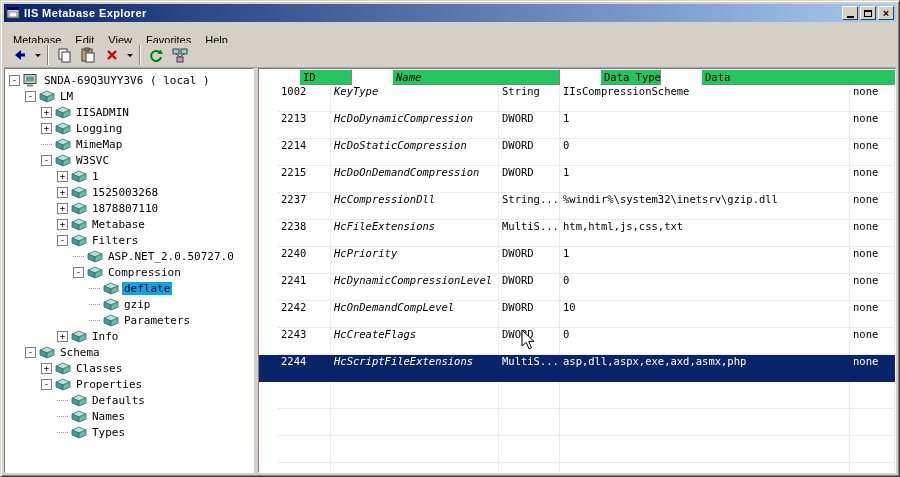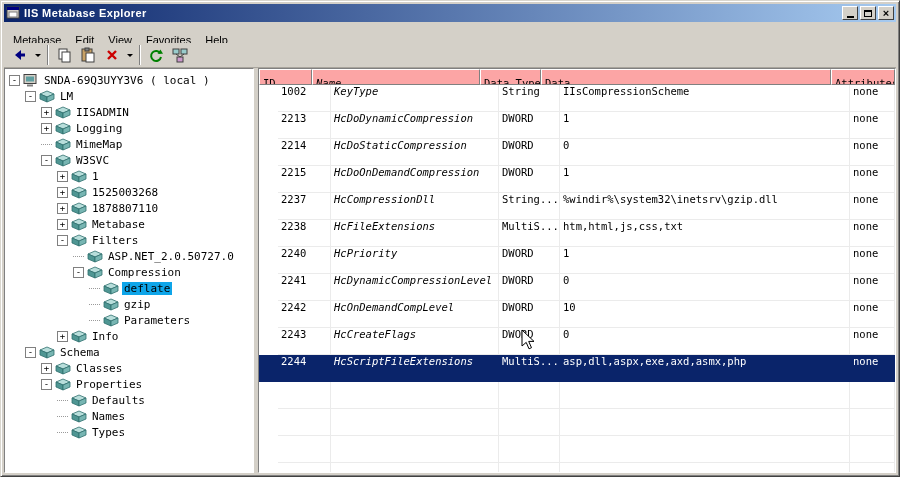--- a/index.html
+++ b/index.html
@@ -49,23 +49,23 @@
   .tree-row{height:16px;display:flex;align-items:center;white-space:nowrap;padding-left:4px;}
   .t-indent{flex:0 0 auto;height:1px;}
   .t-expand{flex:0 0 auto;width:11px;height:11px;border:1px solid #808080;background:#fff;
     font:9px/9px "DejaVu Sans Mono",monospace;text-align:center;color:#000;margin-right:3px;}
   .t-stub{flex:0 0 auto;width:11px;height:0;border-top:1px dotted #9a9a9a;margin-right:3px;}
   .t-icon{flex:0 0 auto;width:16px;height:13px;margin-right:3px;}
   .t-label{padding:0 2px;color:#000;}
   .t-label.sel{background:#0ea5e9;}
   
   .list-header{display:flex;height:16px;flex:0 0 auto;}
-  .hcell{background:#fca5a5;padding:7px 3px;white-space:nowrap;overflow:hidden;
+  .hcell{background:#22c55e;padding:1px 3px;white-space:nowrap;overflow:hidden;
     border-top:1px solid #fff;border-left:1px solid #fff;
-    border-right:1px solid #808080;border-bottom:1px solid #808080;cursor:default;}
+    border-right:1px solid #808080;border-bottom:1px solid #808080;cursor:default;margin-left:40px;}
   .list-body{flex:1;overflow:hidden;}
   .lrow{display:flex;height:27px;padding-left:19px;}
   .lcell{padding:0 3px;white-space:nowrap;overflow:hidden;
     border-right:1px solid #ebebeb;border-bottom:1px solid #ebebeb;color:#000;}
   .lrow.sel{background:#0a246a;}
   .lrow.sel .lcell{color:#fff;border-right-color:#0a246a;border-bottom-color:#0a246a;}
   .c0{width:53px;flex:0 0 auto;}
   .c1{width:168px;flex:0 0 auto;font-style:italic;}
   .c2{width:61px;flex:0 0 auto;}
   .c3{width:290px;flex:0 0 auto;}

